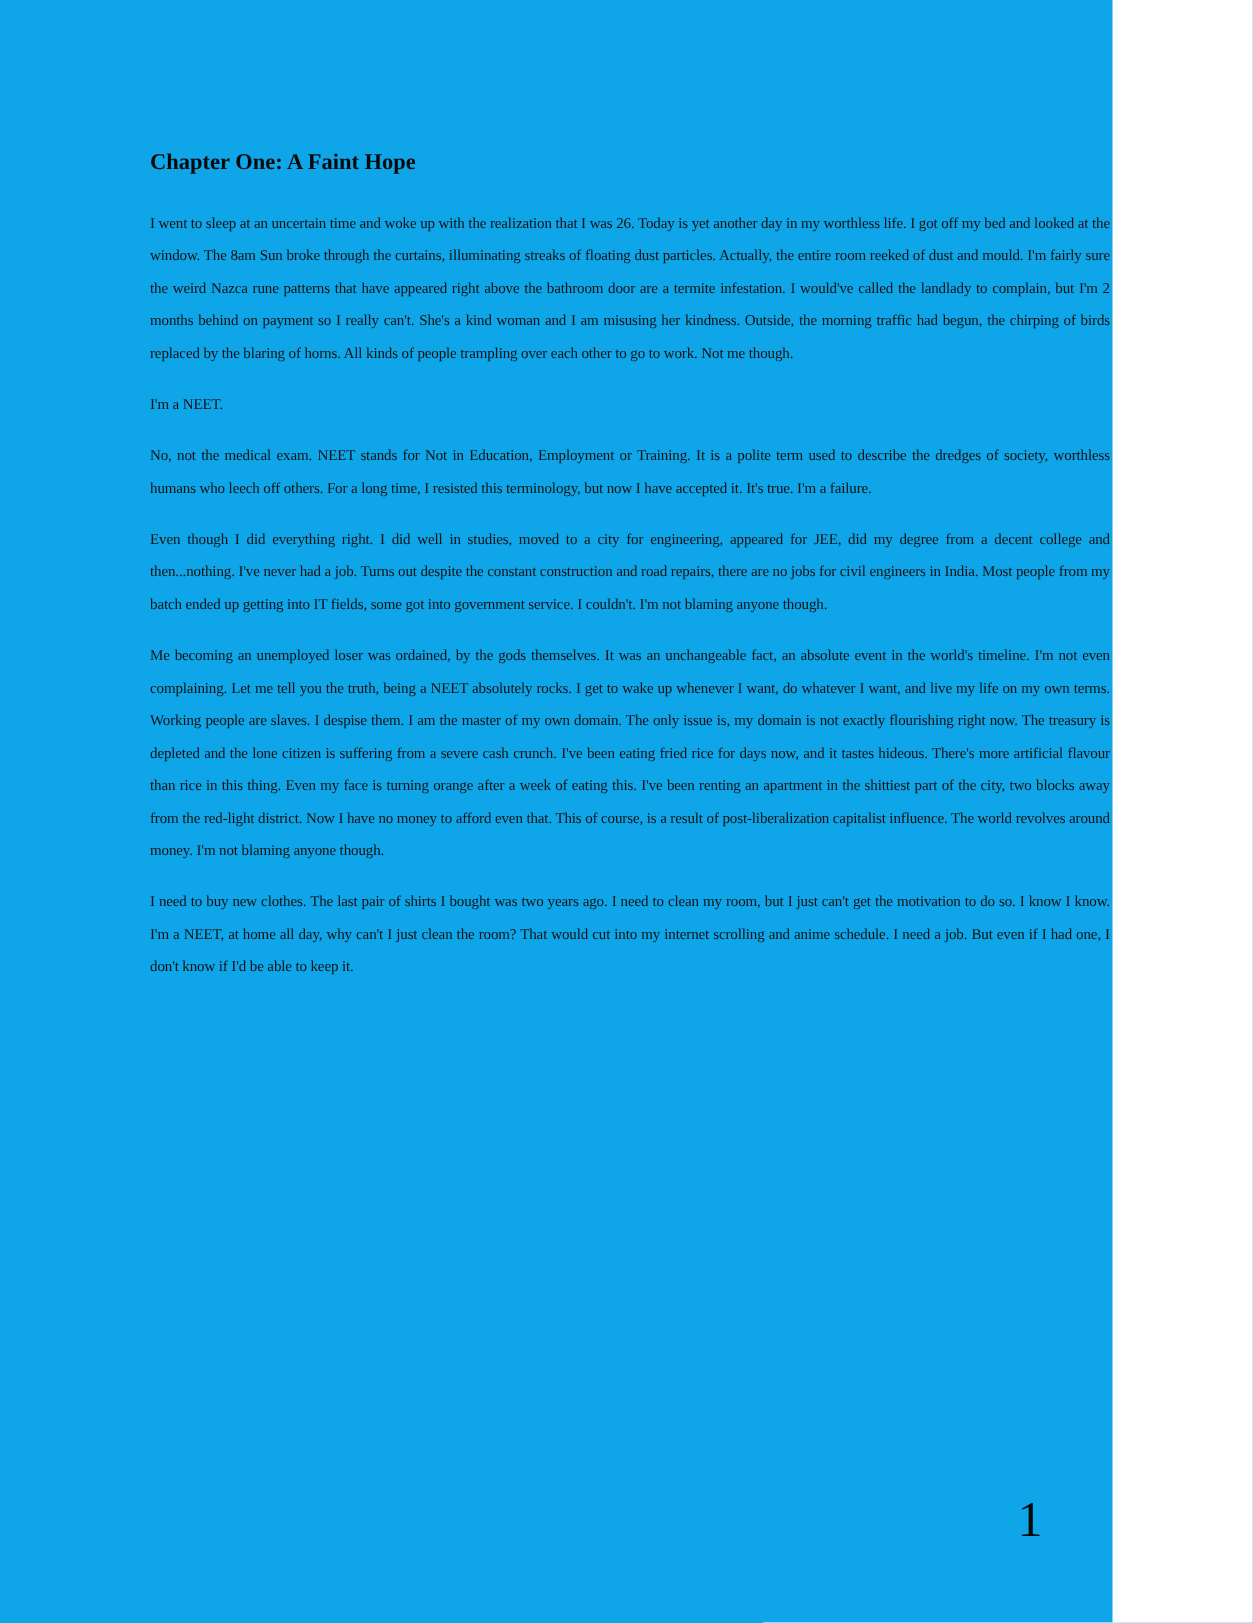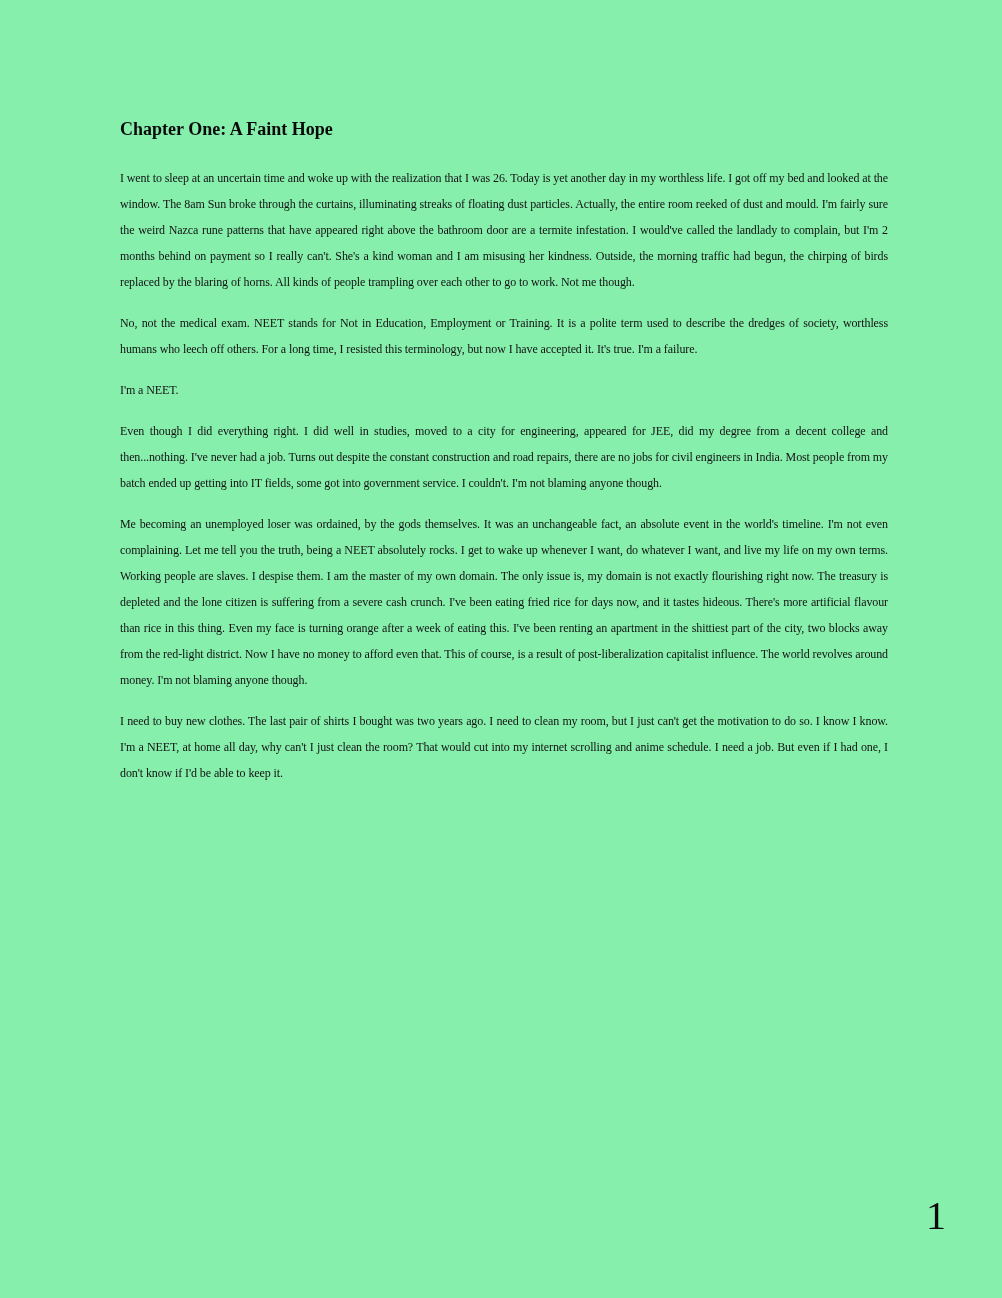--- a/index.html
+++ b/index.html
@@ -2,23 +2,23 @@
 <html><head>
 <meta charset="utf-8">
 <style>
   html, body {
     margin: 0;
     padding: 0;
     background: #ffffff;
   }
   .page {
     position: relative;
-    width: 1002px;
+    width: 890px;
     height: 1298px;
-    background: #86efac;
+    background: #0ea5e9;
     overflow: hidden;
     font-family: "Liberation Serif", "DejaVu Serif", serif;
     color: #121212;
   }
   .text-block {
     position: absolute;
     left: 120px;
     top: 118px;
     width: 768px;
   }
@@ -48,20 +48,20 @@
     font-family: "Liberation Serif", "DejaVu Serif", serif;
   }
 </style>
 </head>
 <body>
 
 <div class="page">
   <div class="text-block">
     <h1 class="chapter-title">Chapter One: A Faint Hope</h1>
     <p class="body-para">I went to sleep at an uncertain time and woke up with the realization that I was 26. Today is yet another day in my worthless life. I got off my bed and looked at the window. The 8am Sun broke through the curtains, illuminating streaks of floating dust particles. Actually, the entire room reeked of dust and mould. I'm fairly sure the weird Nazca rune patterns that have appeared right above the bathroom door are a termite infestation. I would've called the landlady to complain, but I'm 2 months behind on payment so I really can't. She's a kind woman and I am misusing her kindness. Outside, the morning traffic had begun, the chirping of birds replaced by the blaring of horns. All kinds of people trampling over each other to go to work. Not me though.</p>
+    <p class="body-para">I'm a NEET.</p>
     <p class="body-para">No, not the medical exam. NEET stands for Not in Education, Employment or Training. It is a polite term used to describe the dredges of society, worthless humans who leech off others. For a long time, I resisted this terminology, but now I have accepted it. It's true. I'm a failure.</p>
-    <p class="body-para">I'm a NEET.</p>
     <p class="body-para">Even though I did everything right. I did well in studies, moved to a city for engineering, appeared for JEE, did my degree from a decent college and then...nothing. I've never had a job. Turns out despite the constant construction and road repairs, there are no jobs for civil engineers in India. Most people from my batch ended up getting into IT fields, some got into government service. I couldn't. I'm not blaming anyone though.</p>
     <p class="body-para">Me becoming an unemployed loser was ordained, by the gods themselves. It was an unchangeable fact, an absolute event in the world's timeline. I'm not even complaining. Let me tell you the truth, being a NEET absolutely rocks. I get to wake up whenever I want, do whatever I want, and live my life on my own terms. Working people are slaves. I despise them. I am the master of my own domain. The only issue is, my domain is not exactly flourishing right now. The treasury is depleted and the lone citizen is suffering from a severe cash crunch. I've been eating fried rice for days now, and it tastes hideous. There's more artificial flavour than rice in this thing. Even my face is turning orange after a week of eating this. I've been renting an apartment in the shittiest part of the city, two blocks away from the red-light district. Now I have no money to afford even that. This of course, is a result of post-liberalization capitalist influence. The world revolves around money. I'm not blaming anyone though.</p>
     <p class="body-para">I need to buy new clothes. The last pair of shirts I bought was two years ago. I need to clean my room, but I just can't get the motivation to do so. I know I know. I'm a NEET, at home all day, why can't I just clean the room? That would cut into my internet scrolling and anime schedule. I need a job. But even if I had one, I don't know if I'd be able to keep it.</p>
   </div>
   <div class="page-number">1</div>
 </div>
 
 </body></html>

